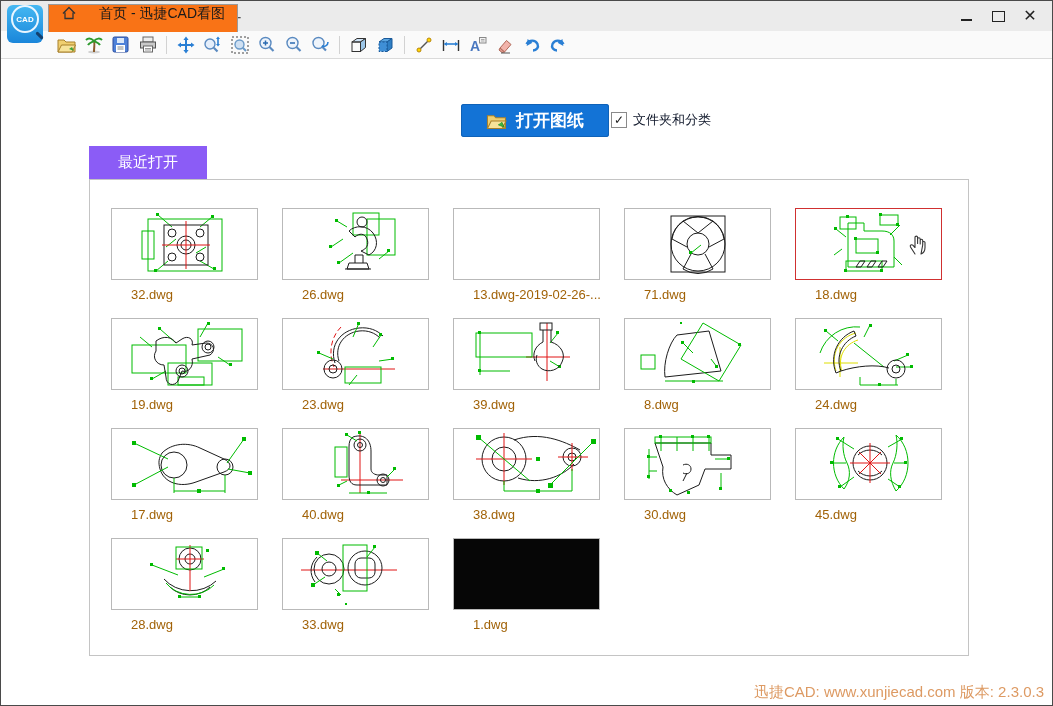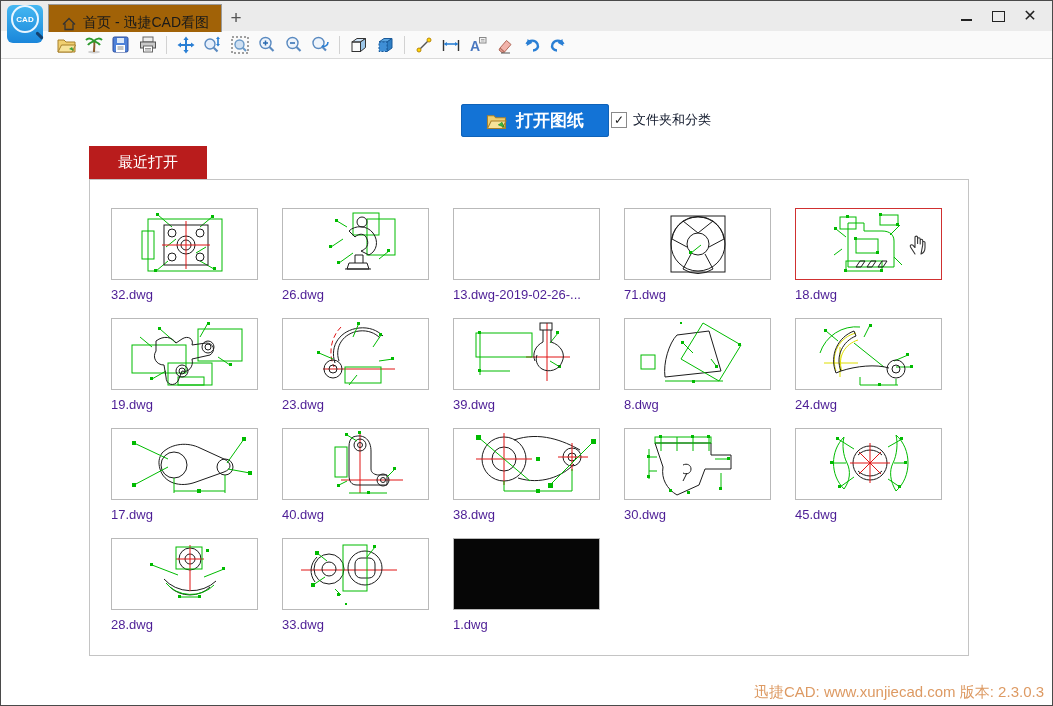--- a/index.html
+++ b/index.html
@@ -6,22 +6,22 @@
   .window{position:relative;width:1053px;height:706px;background:#fff;border:1px solid #4a4a4a;
     box-sizing:border-box;font-family:"Liberation Sans",sans-serif;overflow:hidden;}
   
   .titlebar{position:absolute;left:0;top:0;right:0;height:30px;background:#ebebeb;}
   .applogo{position:absolute;left:6px;top:4px;width:36px;height:38px;border-radius:6px;
     background:linear-gradient(180deg,#45b8f2 0%,#1a86da 100%);z-index:6;display:flex;align-items:flex-start;justify-content:center;}
   .applogo .lens{width:24px;height:24px;border:2.5px solid #eaf6ff;border-radius:50%;display:flex;
     align-items:center;justify-content:center;color:#fff;font-size:8px;font-weight:bold;position:relative;}
   .applogo .lens:after{content:"";position:absolute;right:-7px;bottom:-6px;width:9px;height:3px;
     background:#13406e;transform:rotate(45deg);border-radius:2px;}
-  .tab{position:absolute;left:47px;top:3px;height:27px;background:#a16207;border:1px solid #9a9a9a;border-bottom:none;
-    display:flex;align-items:flex-end;gap:6px;padding:0 12px;font-size:14px;color:#1a1a1a;z-index:3;}
+  .tab{position:absolute;left:47px;top:3px;height:27px;background:#f97316;border:1px solid #9a9a9a;border-bottom:none;
+    display:flex;align-items:flex-start;gap:22px;padding:0 12px;font-size:14px;color:#1a1a1a;z-index:3;}
   .newtab{position:absolute;left:222px;top:4px;width:26px;height:25px;display:flex;align-items:center;
     justify-content:center;font-size:19px;color:#555;}
   .winbtns{position:absolute;right:6px;top:0;height:30px;display:flex;align-items:center;}
   .winbtn{width:32px;height:28px;display:flex;align-items:center;justify-content:center;color:#222;}
   .glyph-min{width:11px;height:0;border-top:2px solid #222;margin-top:8px;}
   .glyph-max{width:11px;height:9px;border:1.6px solid #222;}
   .glyph-close{font-size:16px;line-height:1;color:#222;}
   
   .toolbar{position:absolute;left:0;top:30px;right:0;height:28px;background:#fafafa;
     border-bottom:1px solid #dadada;display:flex;align-items:center;padding-left:52px;box-sizing:border-box;}
@@ -29,32 +29,32 @@
   .tbsep{width:1px;height:18px;background:#d2d2d2;margin:0 5px;}
   .tbi svg{display:block;}
   
   .openbtn{position:absolute;left:443px;top:103px;width:148px;height:33px;background:#1373d6;border-radius:3px;
     color:#fff;font-size:17px;font-weight:bold;display:flex;align-items:center;justify-content:center;gap:8px;
     box-shadow:inset 0 0 0 1px #0f62b8;margin-left:17px;}
   .chkrow{position:absolute;left:610px;top:110px;display:flex;align-items:center;gap:6px;}
   .chkbox{width:14px;height:14px;border:1px solid #8a8a8a;background:#fff;display:flex;align-items:center;
     justify-content:center;font-size:12px;color:#222;line-height:1;}
   .chklabel{font-size:13px;color:#0f172a;}
-  .recent-tab{position:absolute;left:88px;top:145px;width:118px;height:33px;background:#b91c1c;color:#fff;
+  .recent-tab{position:absolute;left:88px;top:145px;width:118px;height:33px;background:#8b5cf6;color:#fff;
     font-size:15px;display:flex;align-items:center;justify-content:center;z-index:2;}
   .panel{position:absolute;left:88px;top:178px;width:880px;height:477px;background:#fff;border:1px solid #c4c4c4;
     box-sizing:border-box;}
   .grid{position:absolute;left:110px;top:207px;display:grid;grid-template-columns:repeat(5,147px);
     column-gap:24px;row-gap:14px;}
   .thumb{width:147px;height:96px;}
   .thumb-box{position:relative;width:147px;height:72px;border:1px solid #b9b9b9;box-sizing:border-box;background:#fff;}
   .thumb-box.hl{border:1px solid #d03030;}
   .thumb-box.blackfill{background:#060606;}
   .thumb-box svg.sketch{position:absolute;left:0;top:0;width:100%;height:100%;}
-  .thumb-label{margin-top:7px;font-size:13px;color:#4c1d95;white-space:nowrap;overflow:hidden;}
+  .thumb-label{margin-top:7px;font-size:13px;color:#a16207;white-space:nowrap;overflow:hidden;margin-left:20px;}
   .handcur{position:absolute;right:12px;top:24px;width:22px;height:24px;}
   .footer{position:absolute;right:8px;bottom:3px;font-size:15px;color:#dd9a63;}
 </style>
 </head>
 <body>
 
 <svg width="0" height="0" style="position:absolute" aria-hidden="true">
 <defs>
 <g id="sk32">
   <g stroke="#00bb00" fill="none">

